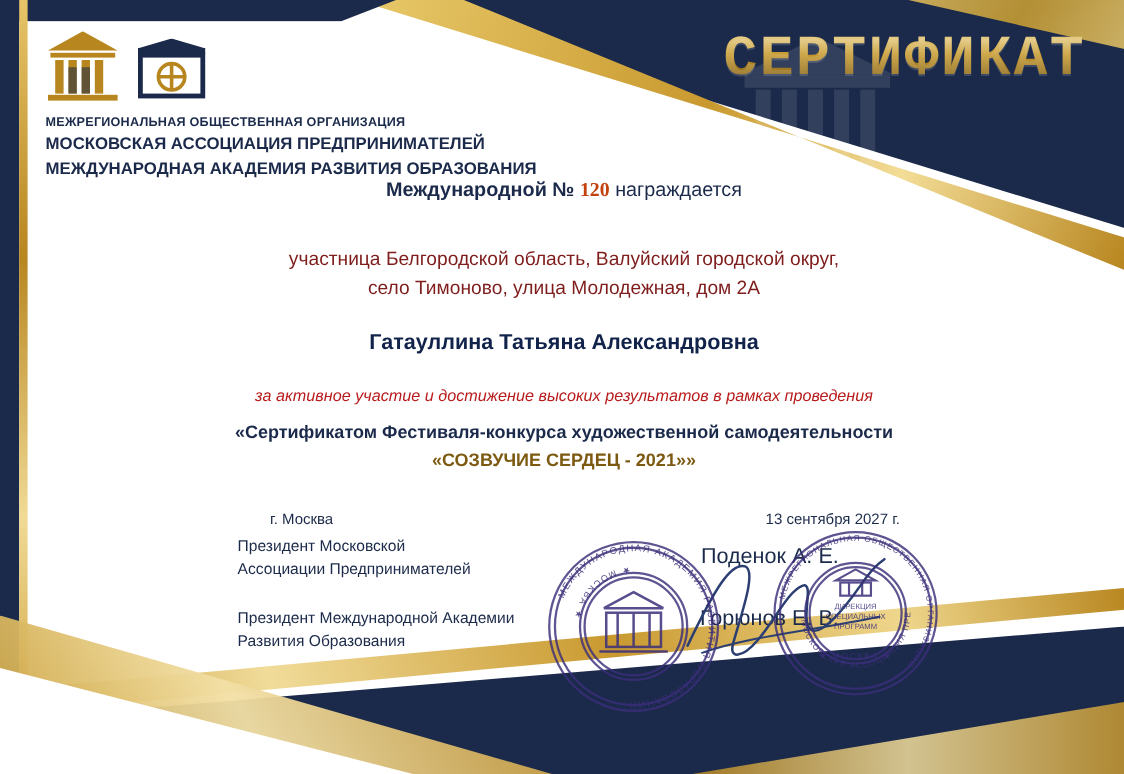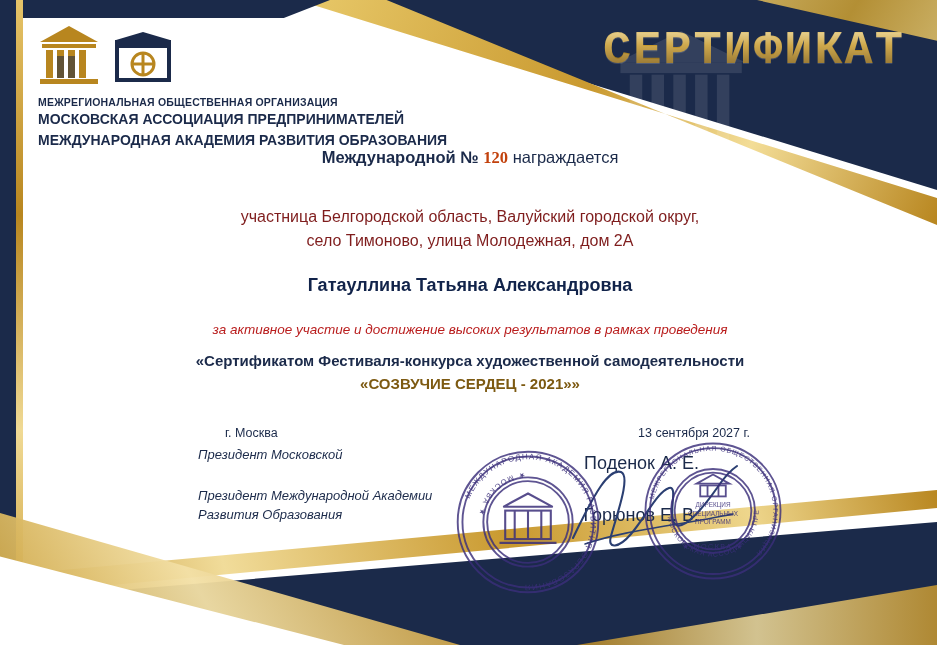--- a/index.html
+++ b/index.html
@@ -215,21 +215,21 @@
   .meta .date { margin-right: 130px; }
 
   
   .sign-left {
     position: absolute;
     left: 198px; top: 446px;
     font-size: 13px;
     line-height: 1.45;
     color: #1b2a4a;
   }
-  .sign-left .blk { margin-bottom: 22px; font-style: italic; }
+  .sign-left .blk { margin-bottom: 22px; }
   .sign-right {
     position: absolute;
     right: 238px; top: 450px;
     font-size: 18px;
     line-height: 1.45;
     color: #1b2a4a;
     text-align: right;
   }
   .sign-right .blk { margin-bottom: 26px; }
 
@@ -340,20 +340,21 @@
   </div>
 
   <div class="meta">
     <div class="city">г. Москва</div>
     <div class="date">13 сентября 2027 г.</div>
   </div>
 
   <div class="sign-left">
     <div class="blk">
       <div>Президент Московской</div>
+      <div>Ассоциации Предпринимателей</div>
     </div>
     <div class="blk">
       <div>Президент Международной Академии</div>
       <div>Развития Образования</div>
     </div>
   </div>
 
   <div class="sign-right">
     <div class="blk">Поденок А. Е.</div>
     <div class="blk">Горюнов Е. В.</div>

